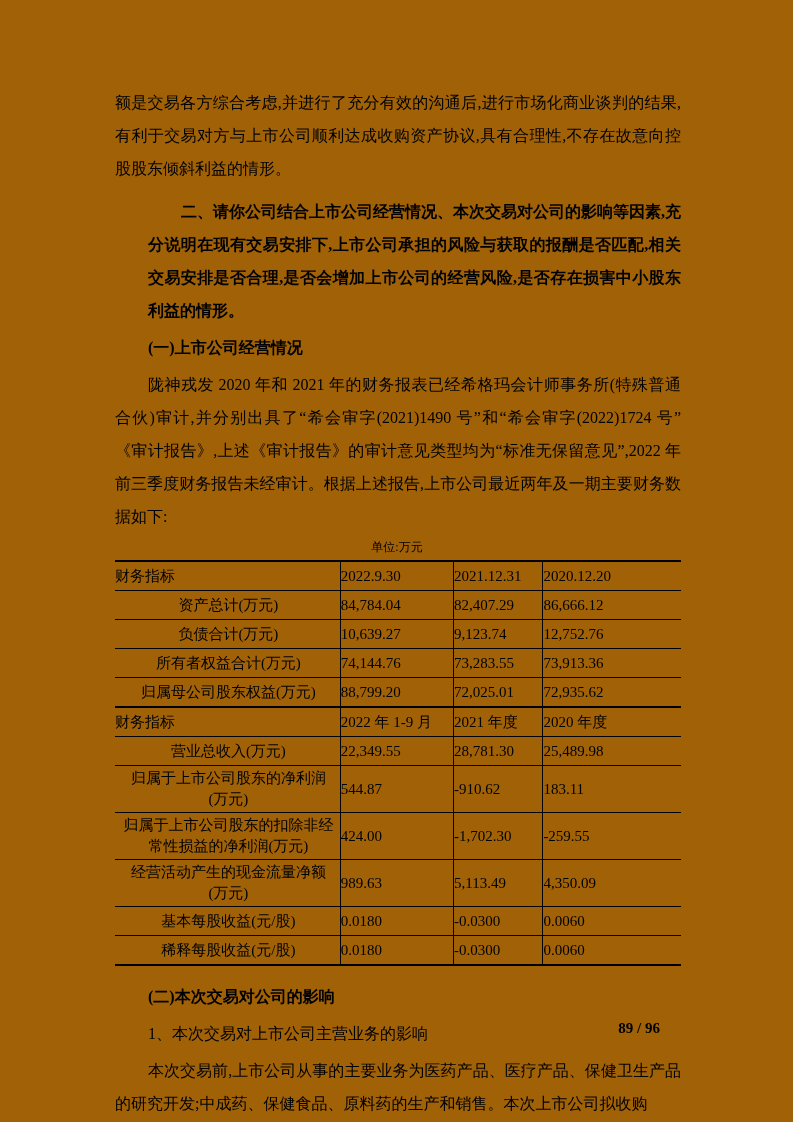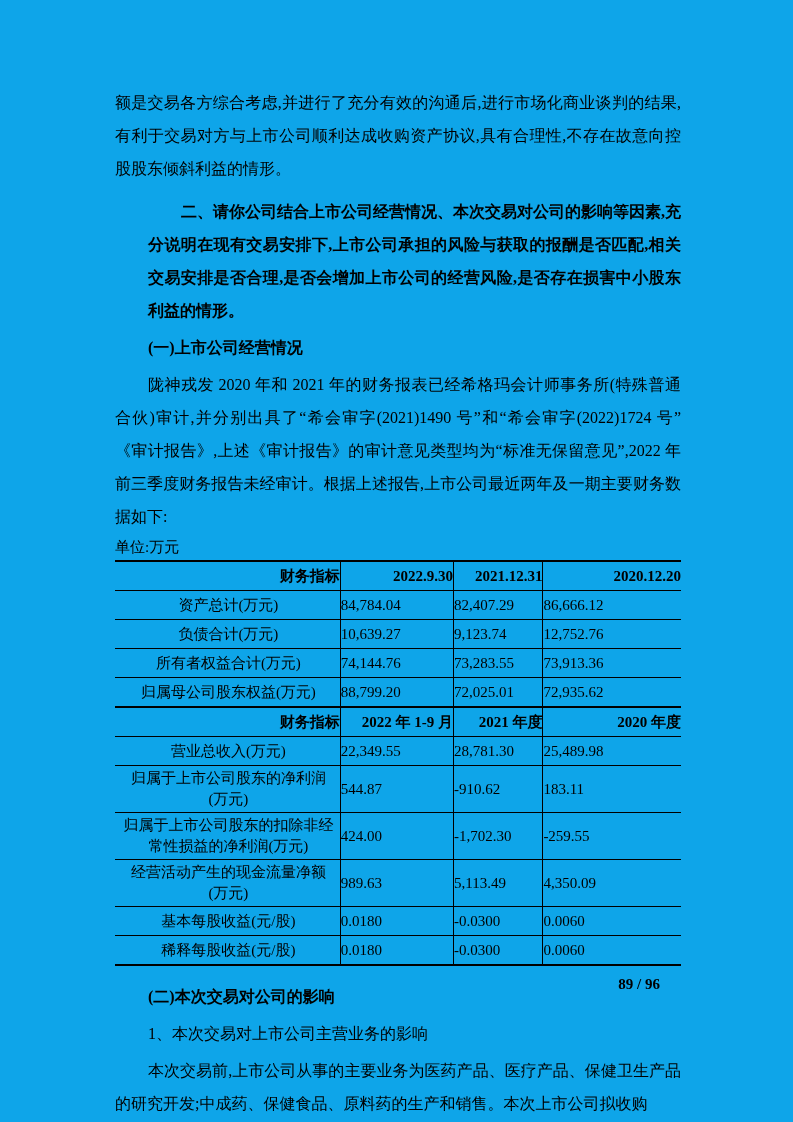--- a/index.html
+++ b/index.html
@@ -14,68 +14,68 @@
     color: #000000;
     position: relative;
     overflow: hidden;
   }
   .page {
     position: relative;
     width: 793px;
     height: 1122px;
     box-sizing: border-box;
     padding: 86px 112px 0 115px;
-    background: #0ea5e9;
+    background: #a16207;
   }
   .para {
     font-size: 16px;
     line-height: 33px;
     text-align: justify;
     text-justify: inter-ideograph;
     margin: 0;
   }
   .indent { text-indent: 33px; }
   .bold { font-weight: bold; }
   .mt10 { margin-top: 10px; margin-left: 33px; }
   .mt4  { margin-top: 4px; }
   .mt14 { margin-top: 14px; }
   .unit-line {
-    font-size: 15px;
+    font-size: 12px;
     line-height: 20px;
-    text-align: left;
+    text-align: center;
     margin: 4px 2px 3px 0;
   }
   table.fin {
     border-collapse: collapse;
     table-layout: fixed;
     width: 100%;
     font-size: 15px;
     border-top: 2.5px solid #000;
     border-bottom: 2.5px solid #000;
   }
   table.fin td, table.fin th {
     border-top: 1px solid #000;
     padding: 2px 0;
     line-height: 21px;
     vertical-align: middle;
     font-weight: normal;
   }
   table.fin tr:first-child th { border-top: none; }
   table.fin td + td, table.fin th + th { border-left: 1.5px solid #000; }
   table.fin tr.hrow th {
-    font-weight: bold;
-    text-align: right;
+    font-weight: normal;
+    text-align: left;
     height: 24px;
   }
   table.fin tr.thick-top td, table.fin tr.thick-top th { border-top: 2.5px solid #000; }
   table.fin td.lbl { text-align: center; padding-left: 6px; padding-right: 4px; height: 24px; }
   table.fin td.num { text-align: left; padding-right: 9px; }
   .footer {
     position: absolute;
-    top: 976px;
+    top: 1020px;
     right: 133px;
     font-size: 15px;
     font-weight: bold;
     font-family: "Liberation Serif", "DejaVu Serif", serif;
   }
 </style>
 </head>
 <body>
 
 <div class="page">

